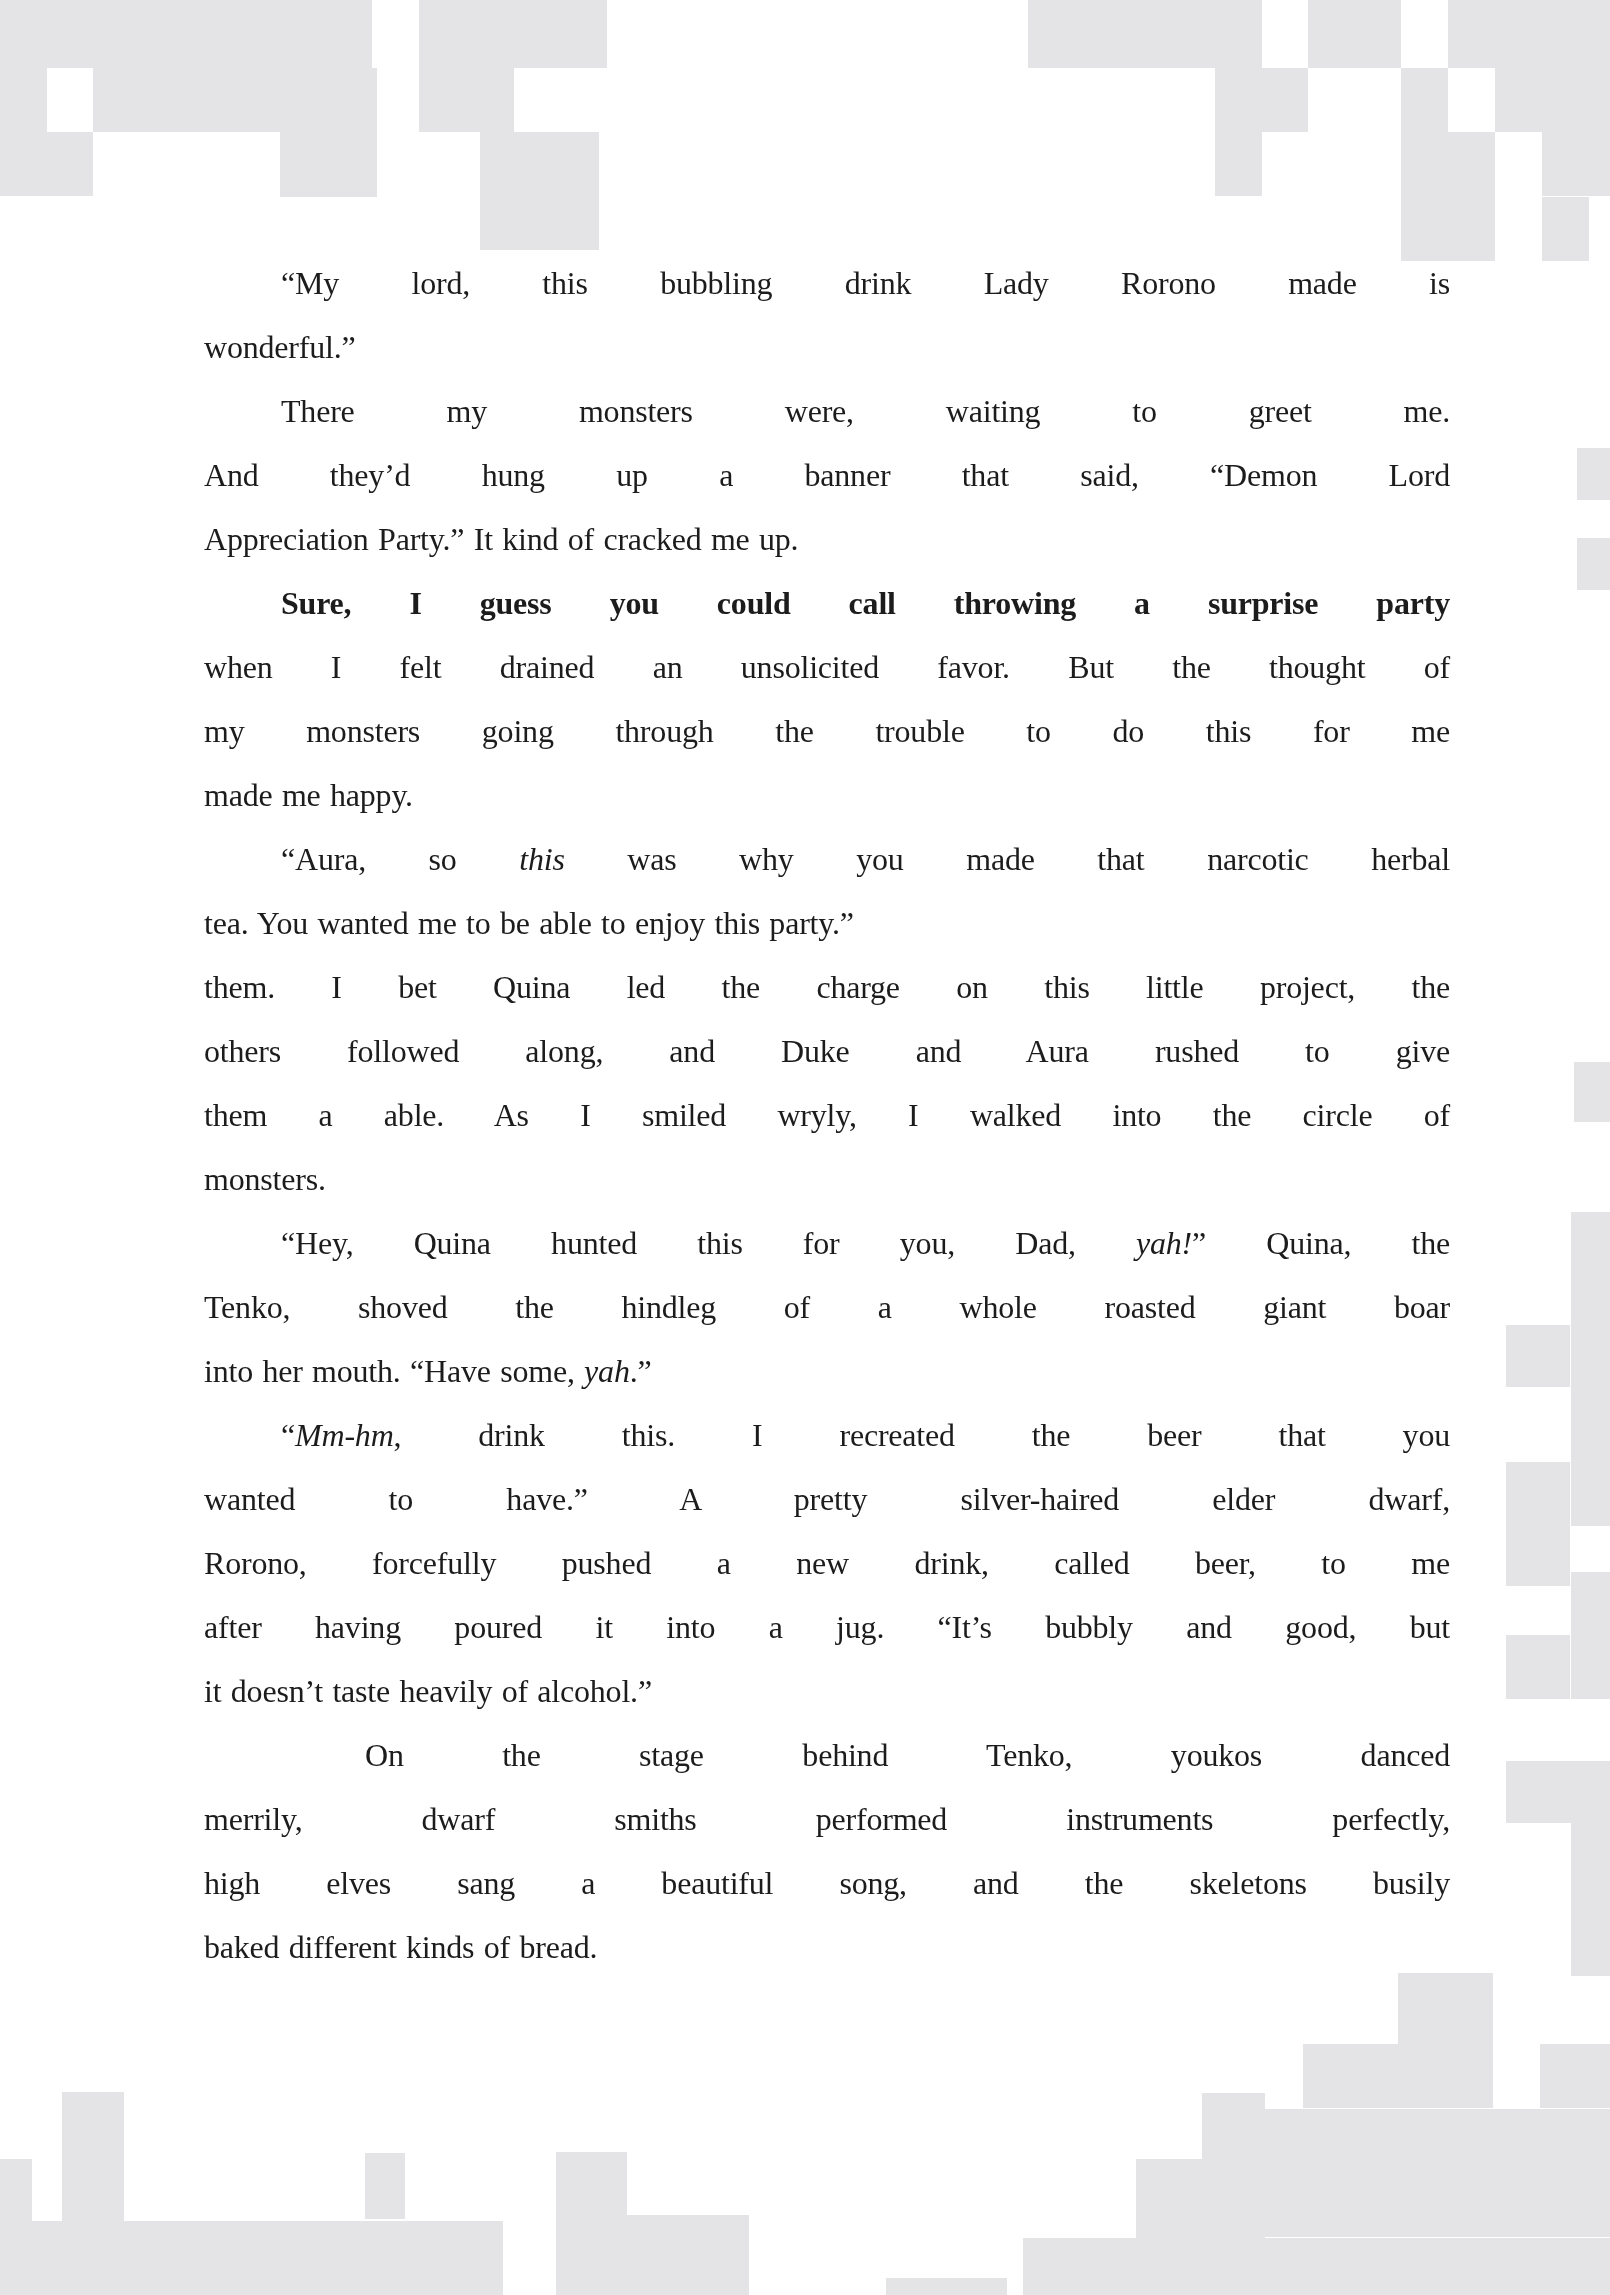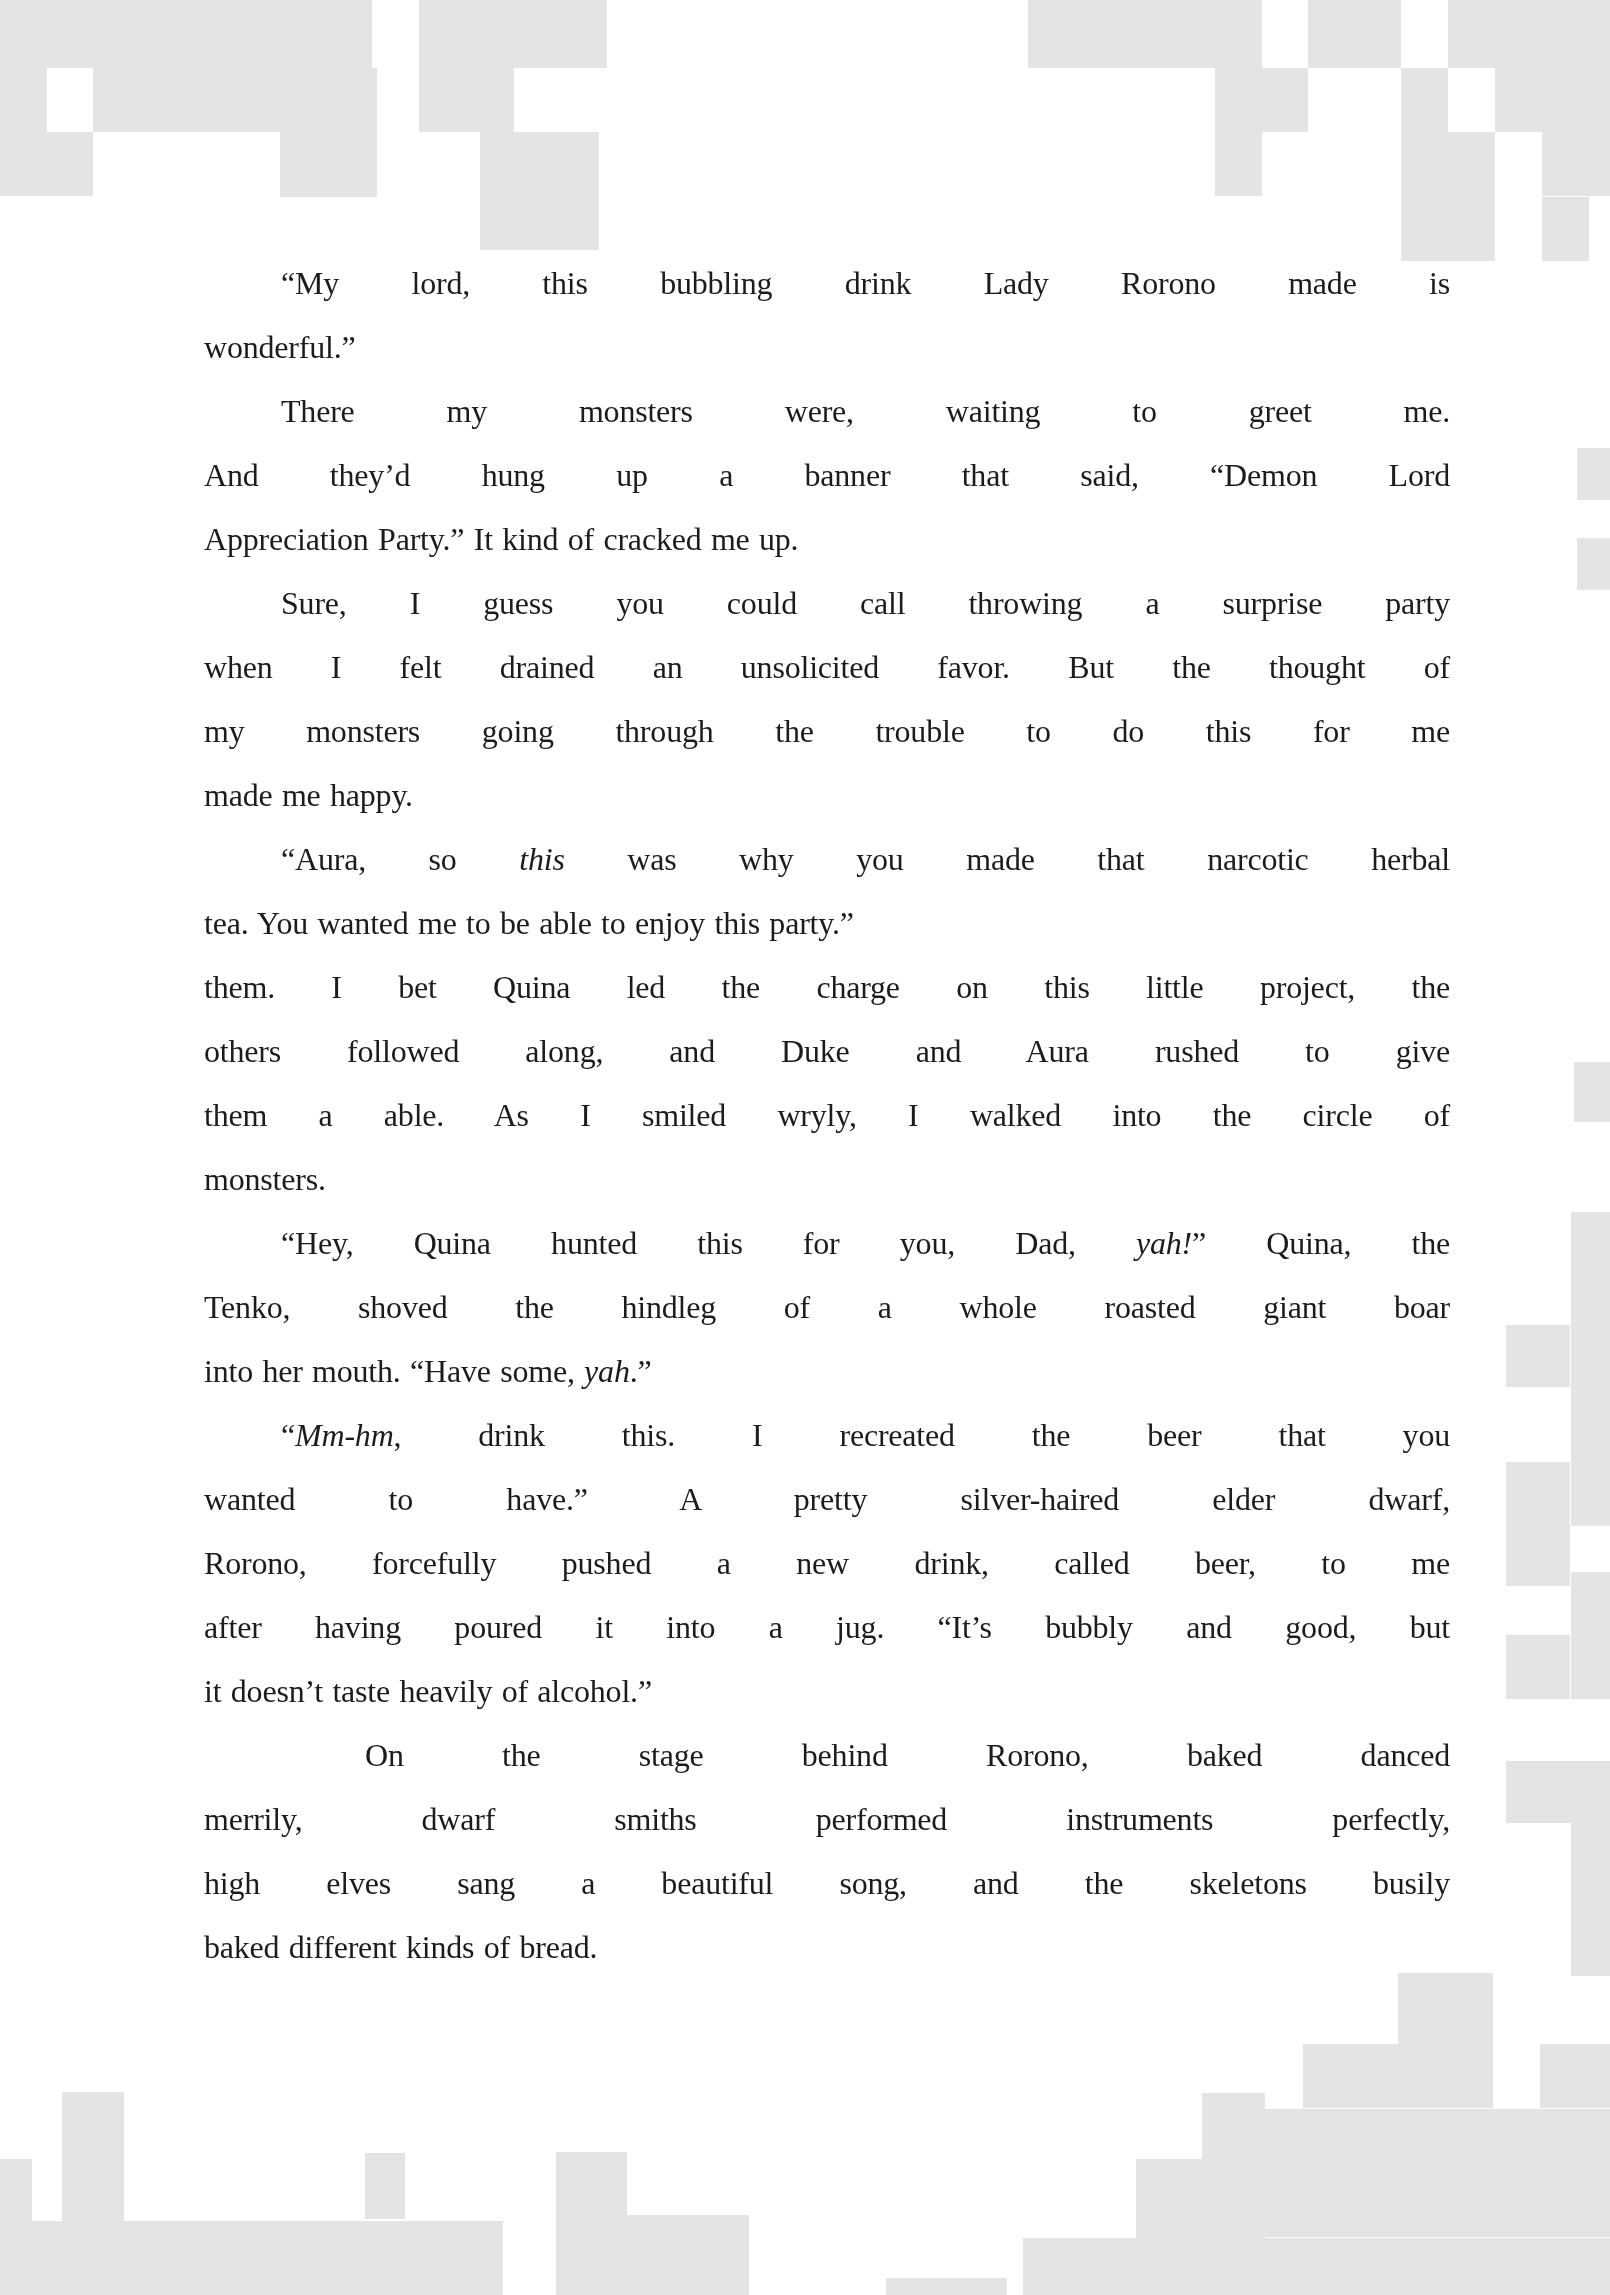--- a/index.html
+++ b/index.html
@@ -82,36 +82,36 @@
     <div class="sq" style="left: 627px; top: 2215px; width: 122px; height: 81px; background: rgb(228, 228, 230);"></div>
     <div class="sq" style="left: 365px; top: 2153px; width: 40px; height: 66px; background: rgb(228, 228, 230);"></div>
     <div class="sq" style="left: 886px; top: 2278px; width: 121px; height: 17.7px; background: rgb(228, 228, 230);"></div>
   </div>
 <div id="text-block" style="color: rgb(28, 28, 28);">
     <div class="tline" style="padding-left: 77px;"><span>“My lord, this bubbling drink Lady Rorono made is</span></div>
     <div class="tline last"><span>wonderful.”</span></div>
     <div class="tline" style="padding-left: 77px;"><span>There my monsters were, waiting to greet me.</span></div>
     <div class="tline"><span>And they’d hung up a banner that said, “Demon Lord</span></div>
     <div class="tline last"><span>Appreciation Party.” It kind of cracked me up.</span></div>
-    <div class="tline" style="padding-left: 77px;"><span>Sure, I guess you could call throwing a surprise party</span></div>
+    <div class="tline" style="padding-left: 77px; font-weight: bold;"><span>Sure, I guess you could call throwing a surprise party</span></div>
     <div class="tline"><span>when I felt drained an unsolicited favor. But the thought of</span></div>
     <div class="tline"><span>my monsters going through the trouble to do this for me</span></div>
     <div class="tline last"><span>made me happy.</span></div>
     <div class="tline" style="padding-left: 77px;"><span>“Aura, so </span><em>this</em><span> was why you made that narcotic herbal</span></div>
     <div class="tline last"><span>tea. You wanted me to be able to enjoy this party.”</span></div>
     <div class="tline"><span>them. I bet Quina led the charge on this little project, the</span></div>
     <div class="tline"><span>others followed along, and Duke and Aura rushed to give</span></div>
     <div class="tline"><span>them a able. As I smiled wryly, I walked into the circle of</span></div>
     <div class="tline last"><span>monsters.</span></div>
     <div class="tline" style="padding-left: 77px;"><span>“Hey, Quina hunted this for you, Dad, </span><em>yah!</em><span>” Quina, the</span></div>
     <div class="tline"><span>Tenko, shoved the hindleg of a whole roasted giant boar</span></div>
     <div class="tline last"><span>into her mouth. “Have some, </span><em>yah</em><span>.”</span></div>
     <div class="tline" style="padding-left: 77px;"><span>“</span><em>Mm-hm</em><span>, drink this. I recreated the beer that you</span></div>
     <div class="tline"><span>wanted to have.” A pretty silver-haired elder dwarf,</span></div>
     <div class="tline"><span>Rorono, forcefully pushed a new drink, called beer, to me</span></div>
     <div class="tline"><span>after having poured it into a jug. “It’s bubbly and good, but</span></div>
     <div class="tline last"><span>it doesn’t taste heavily of alcohol.”</span></div>
-    <div class="tline" style="padding-left: 161px;"><span>On the stage behind Rorono, baked danced</span></div>
+    <div class="tline" style="padding-left: 161px;"><span>On the stage behind Tenko, youkos danced</span></div>
     <div class="tline"><span>merrily, dwarf smiths performed instruments perfectly,</span></div>
     <div class="tline"><span>high elves sang a beautiful song, and the skeletons busily</span></div>
     <div class="tline last"><span>baked different kinds of bread.</span></div>
   </div>
 
 
 </body></html>

